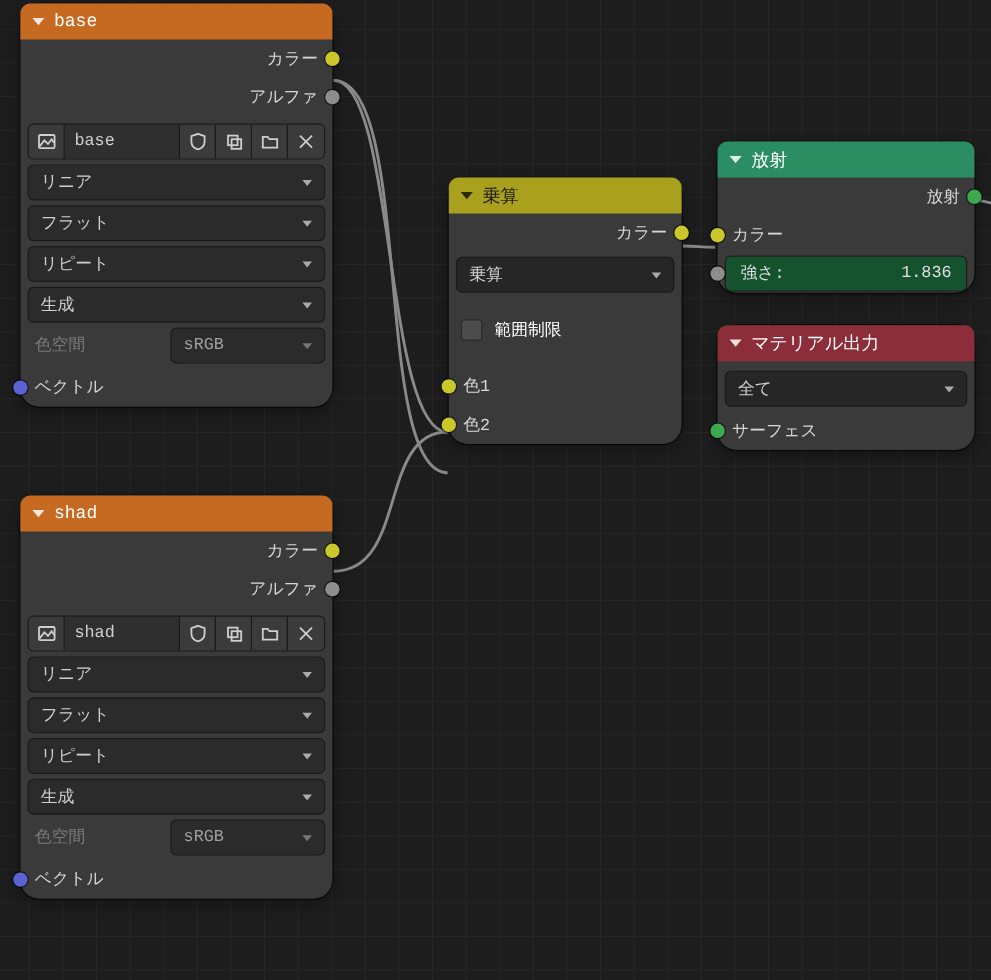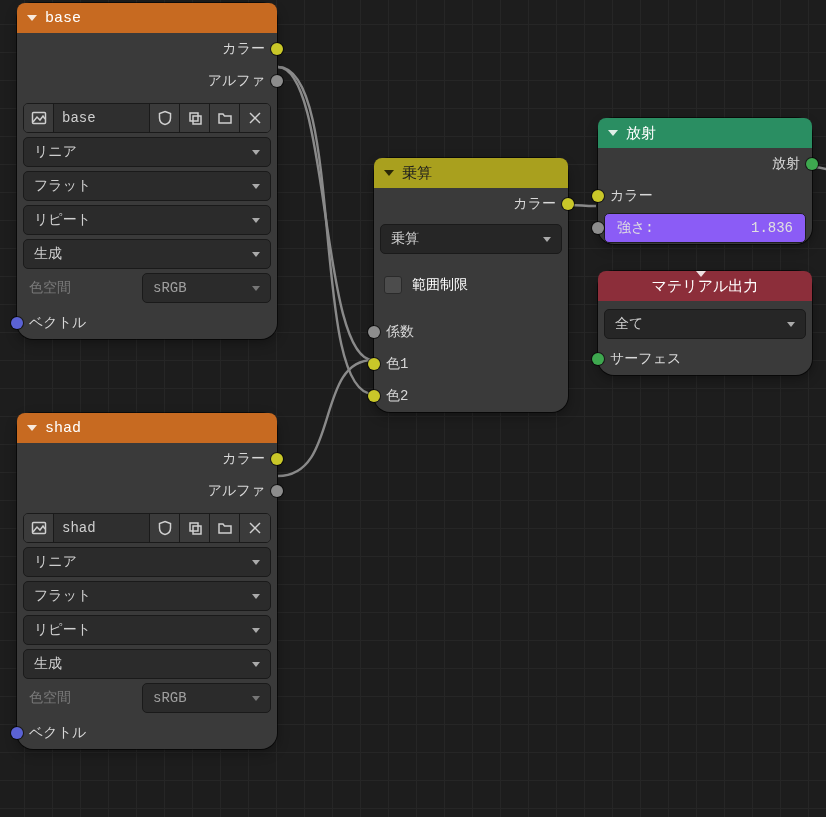--- a/index.html
+++ b/index.html
@@ -44,21 +44,21 @@
       width: 0; height: 0;
       border-left: 5px solid transparent;
       border-right: 5px solid transparent;
       border-top: 6px solid rgba(255,255,255,0.85);
       margin-right: 8px;
     }
     .hdr-orange { background: #c76a21; }
     .hdr-yellow { background: #a9a01e; color: #1e1e1e; }
     .hdr-yellow .chev { border-top-color: rgba(0,0,0,0.75); }
     .hdr-green  { background: #2a8e62; }
-    .hdr-red    { background: #8c2e3a; flex-direction: column; }
+    .hdr-red    { background: #8c2e3a; }
 
     .row {
       position: relative;
       display: flex; align-items: center;
       height: 32px;
       padding: 0 12px;
       color: #d8d8d8;
     }
     .row.right { justify-content: flex-end; }
 
@@ -151,21 +151,21 @@
       border-left: 4px solid transparent;
       border-right: 4px solid transparent;
       border-top: 5px solid #777;
     }
 
     .num-field {
       display: flex; align-items: center; justify-content: space-between;
       height: 30px;
       margin: 4px 6px;
       padding: 0 12px;
-      background: #8b5cf6;
+      background: #14532d;
       border: 1px solid #1e1e1e;
       border-radius: 5px;
       color: #e0e0e0;
     }
   </style>
 </head>
 <body>
 
 <div class="bg-grid"></div>
 
@@ -320,40 +320,36 @@
       <span>sRGB</span>
         <span class="dd-chev"></span>
     </div>
   </div>
   <div class="row">
     <span class="socket sock-in c-blue"></span>
     <span>ベクトル</span>
   </div>
 </div>
 
-<div class="node" style="left:374px; top:158px; width:194px;">
+<div class="node" style="left:374px; top:148px; width:194px;">
   <div class="node-header hdr-yellow">
     <span class="chev"></span>
     <span>乗算</span>
   </div>
   <div class="row right">
     <span>カラー</span>
     <span class="socket sock-out c-yellow"></span>
   </div>
   <div class="field dark">
     <span>乗算</span>
       <span class="dd-chev"></span>
   </div>
   <div class="checkbox-row">
     <span class="checkbox"></span>
     <span>範囲制限</span>
-  </div>
-  <div class="row">
-    <span class="socket sock-in c-grey"></span>
-    <span>係数</span>
   </div>
   <div class="row">
     <span class="socket sock-in c-yellow"></span>
     <span>色1</span>
   </div>
   <div class="row">
     <span class="socket sock-in c-yellow"></span>
     <span>色2</span>
   </div>
 </div>

